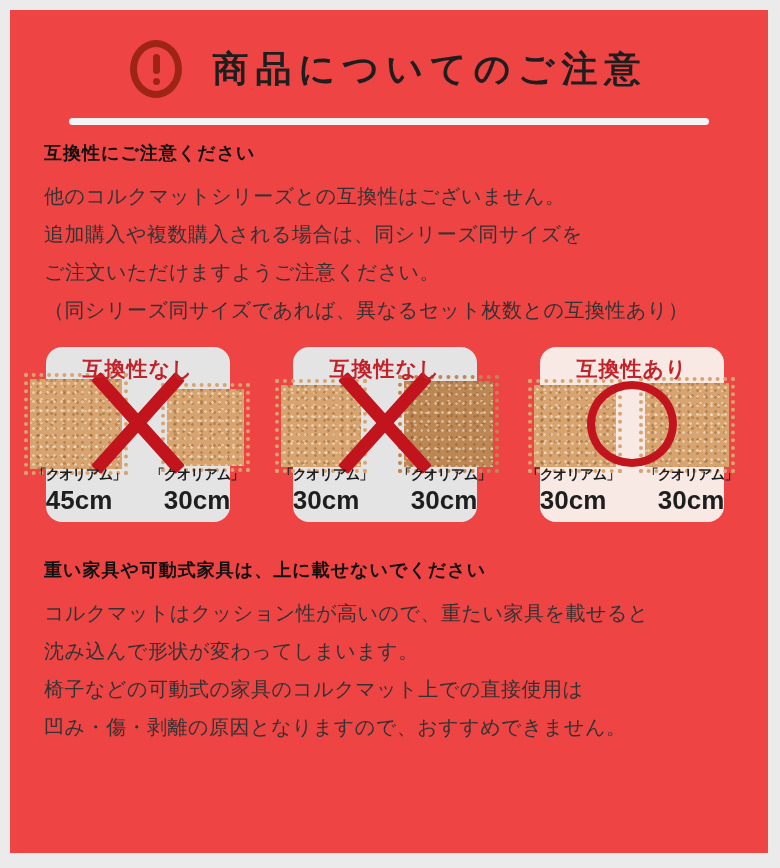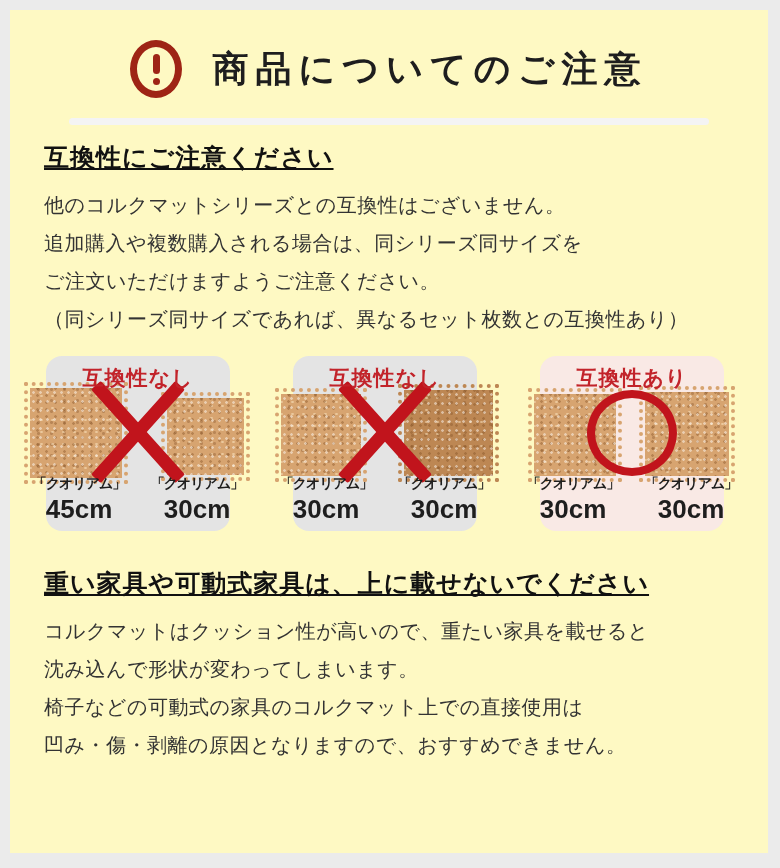--- a/index.html
+++ b/index.html
@@ -7,21 +7,21 @@
   body {
     background:#ebebeb;
     font-family:"Liberation Sans","DejaVu Sans",sans-serif;
     color:#222;
     position:relative;
     overflow:hidden;
   }
   .card {
     position:absolute; left:10px; top:10px;
     width:758px; height:843px;
-    background:#fef9c3;
+    background:#ef4444;
   }
   
   .header-row {
     display:flex; align-items:center; justify-content:center;
     gap:30px; margin-top:30px;
   }
   .alert-ring {
     width:52px; height:58px; border:7px solid #9e2415; border-radius:50%;
     display:flex; flex-direction:column; align-items:center; justify-content:center;
     gap:4px; flex:0 0 auto;
@@ -34,23 +34,22 @@
   }
   .header-divider {
     height:7px; background:#f4f4f4; border-radius:4px;
     width:640px; margin:20px auto 0 auto;
   }
   
   .section { padding:0 34px; }
   .section-1 { margin-top:16px; }
   .section-2 { margin-top:36px; }
   .section-heading {
-    font-size:25px; font-weight:700; color:#111; letter-spacing:1px;
+    font-size:18px; font-weight:700; color:#111; letter-spacing:1px;
     margin-bottom:12px;
-    text-decoration:underline;
   }
   .body-line {
     font-size:20px; line-height:38px; color:#333; letter-spacing:0.5px;
     white-space:nowrap;
   }
   
   .panels-row {
     display:flex; justify-content:space-between;
     margin:18px 44px 0 36px;
   }

